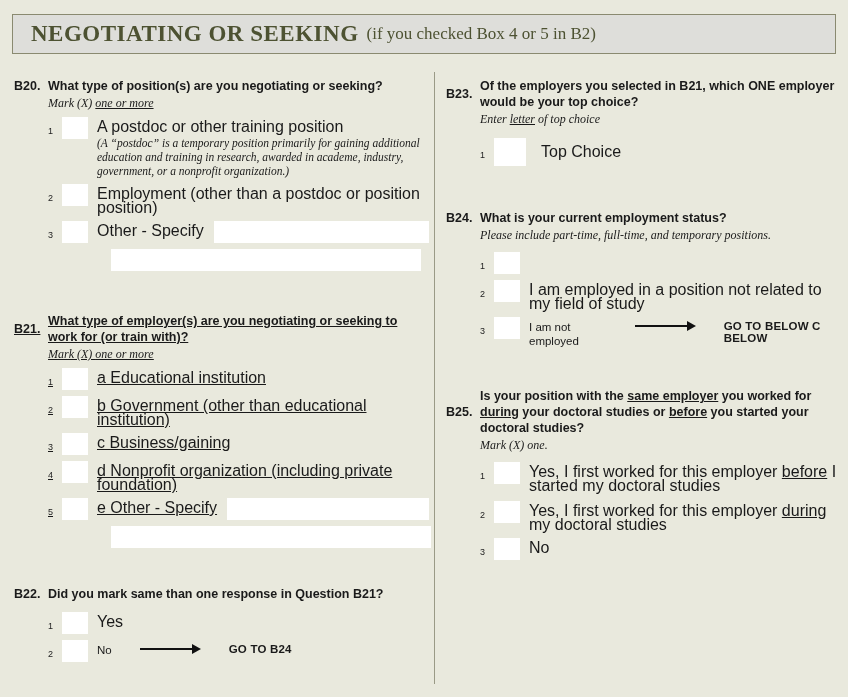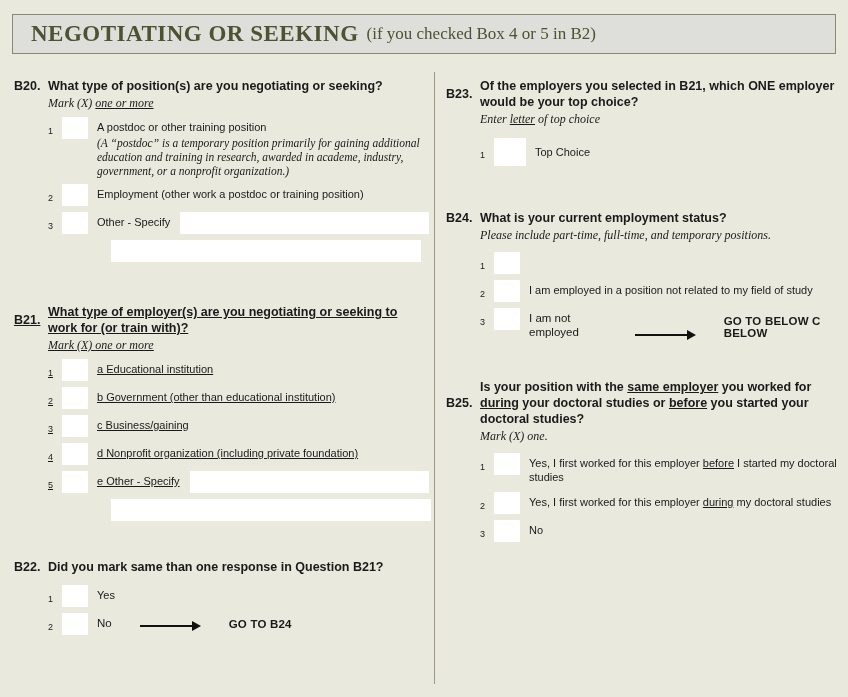--- a/index.html
+++ b/index.html
@@ -124,21 +124,21 @@
   }
   .opt-box {
     width: 24px;
     height: 20px;
     background: #ffffff;
     border: 1px solid #ffffff;
     flex: 0 0 24px;
     box-shadow: 0 0 0 0 transparent;
   }
   .opt-label {
-    font-size: 11px;
+    font-size: 16px;
     line-height: 14px;
     padding-left: 9px;
     padding-top: 3px;
   }
   .opt-label u { text-decoration: underline; }
   .opt-sub {
     font-family: "Liberation Serif", serif;
     font-style: italic;
     font-size: 11.5px;
     line-height: 14px;
@@ -157,21 +157,21 @@
   }
   .writein-wide {
     background: #ffffff;
     height: 22px;
     margin-top: 6px;
   }
 
   
   .goto {
     display: inline-flex;
-    align-items: flex-end;
+    align-items: flex-start;
     padding-left: 9px;
     padding-top: 3px;
     gap: 20px;
   }
   .goto-text {
     font-size: 11.5px;
     line-height: 14px;
   }
   .arrow {
     display: inline-flex;
@@ -226,21 +226,21 @@
           <span class="opt-box"></span>
           <span style="display:block;">
             <span class="opt-label" style="display:block;">A postdoc or other training position</span>
             <span class="opt-sub">(A “postdoc” is a temporary position primarily for gaining additional education and training in research, awarded in academe, industry, government, or a nonprofit organization.)</span>
           </span>
         </div>
 
         <div class="opt" style="margin-top:4px;">
           <span class="opt-num">2</span>
           <span class="opt-box"></span>
-          <span class="opt-label">Employment (other work a postdoc or training position)</span>
+          <span class="opt-label">Employment (other than a postdoc or position position)</span>
         </div>
 
         <div class="opt" style="margin-top:6px;">
           <span class="opt-num">3</span>
           <span class="opt-box"></span>
           <span class="opt-label" style="white-space:nowrap;">Other - Specify</span>
           <span class="writein"></span>
         </div>
         <div class="writein-wide" style="margin-left:63px; width:310px;"></div>
       </div>
@@ -317,21 +317,21 @@
     <div class="q">
       <div class="q-head">
         <span class="q-num">B23.</span>
         <span class="q-text">Of the employers you selected in B21, which ONE employer would be your top choice?</span>
       </div>
       <div class="q-instr"><span>Enter </span><u>letter</u><span> of top choice</span></div>
       <div class="opts" style="margin-top:12px;">
         <div class="opt">
           <span class="opt-num" style="padding-top:12px;">1</span>
           <span class="opt-box" style="height:26px;width:30px;flex:0 0 30px;"></span>
-          <span class="opt-label" style="padding-top:7px;">Top Choice</span>
+          <span class="opt-label" style="padding-top:7px;margin-left:6px;">Top Choice</span>
         </div>
       </div>
     </div>
 
     <div class="q" style="margin-top:44px;">
       <div class="q-head">
         <span class="q-num">B24.</span>
         <span class="q-text">What is your current employment status?</span>
       </div>
       <div class="q-instr">Please include part-time, full-time, and temporary positions.</div>

